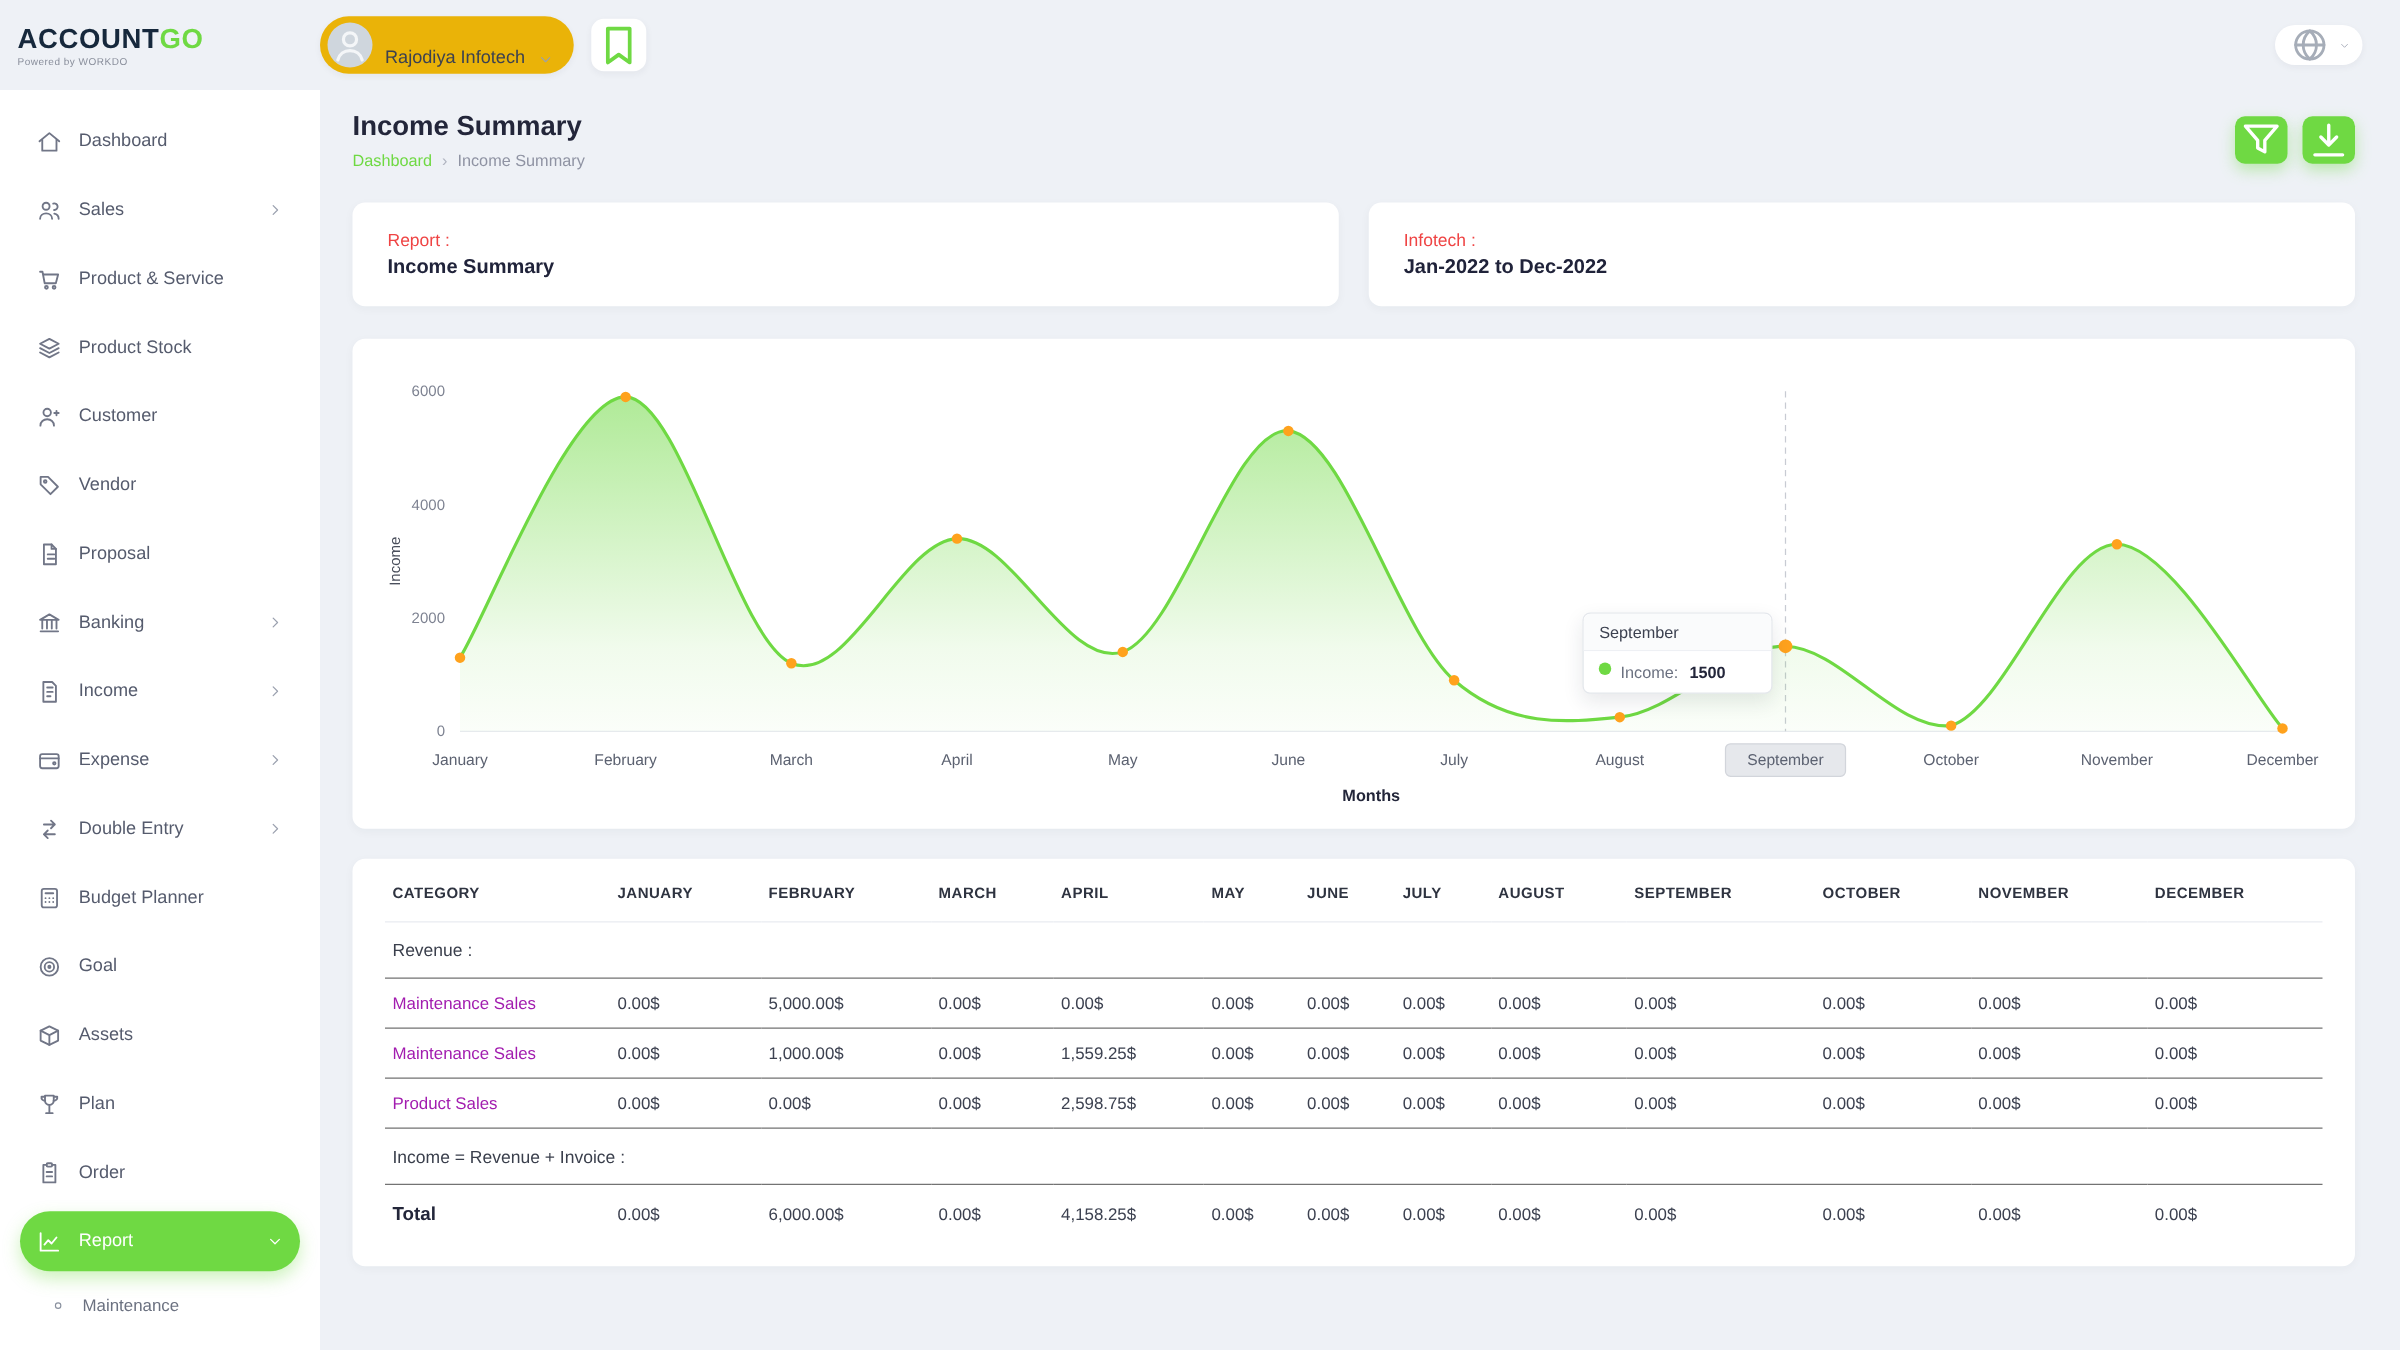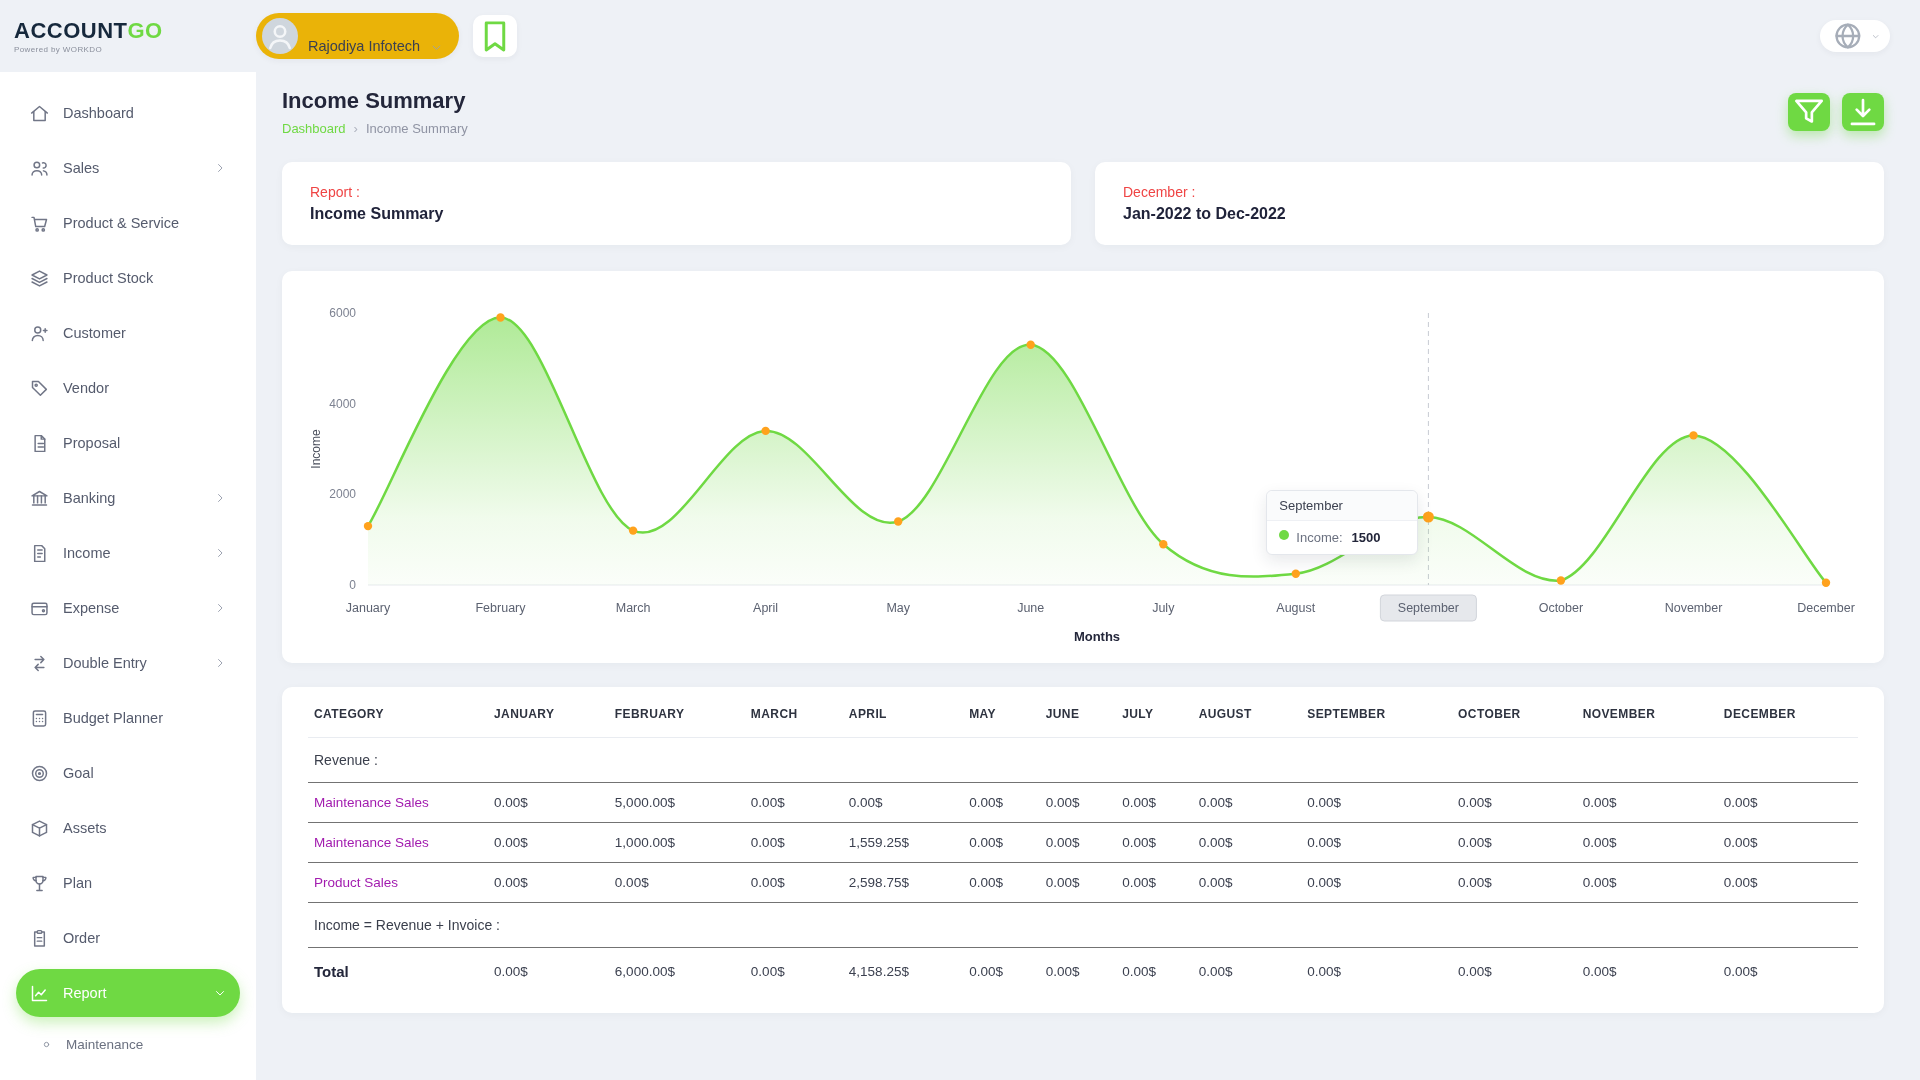--- a/index.html
+++ b/index.html
@@ -370,21 +370,21 @@
           </button>
       </div>
     </div>
 
     <div class="info-cards">
       <div class="card info-card">
         <div class="info-label">Report :</div>
         <div class="info-value">Income Summary</div>
       </div>
       <div class="card info-card">
-        <div class="info-label">December :</div>
+        <div class="info-label">Infotech :</div>
         <div class="info-value">Jan-2022 to Dec-2022</div>
       </div>
     </div>
 
     <div class="card chart-card">
       <div class="chart-wrap">
         <svg id="chart-svg" width="1554" height="360" viewBox="0 0 1554 360">
             <defs>
               <linearGradient id="ag" x1="0" y1="0" x2="0" y2="1">
                 <stop offset="0" stop-color="#6fd943" stop-opacity="0.55"></stop>

